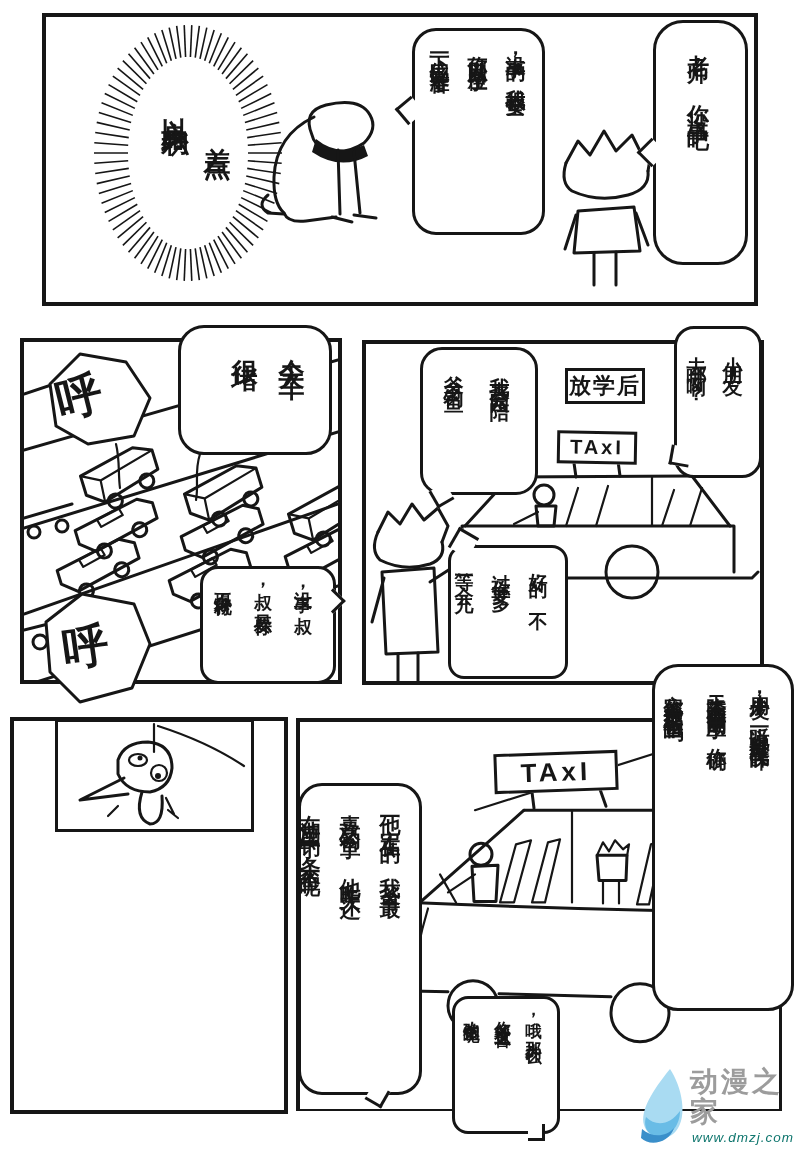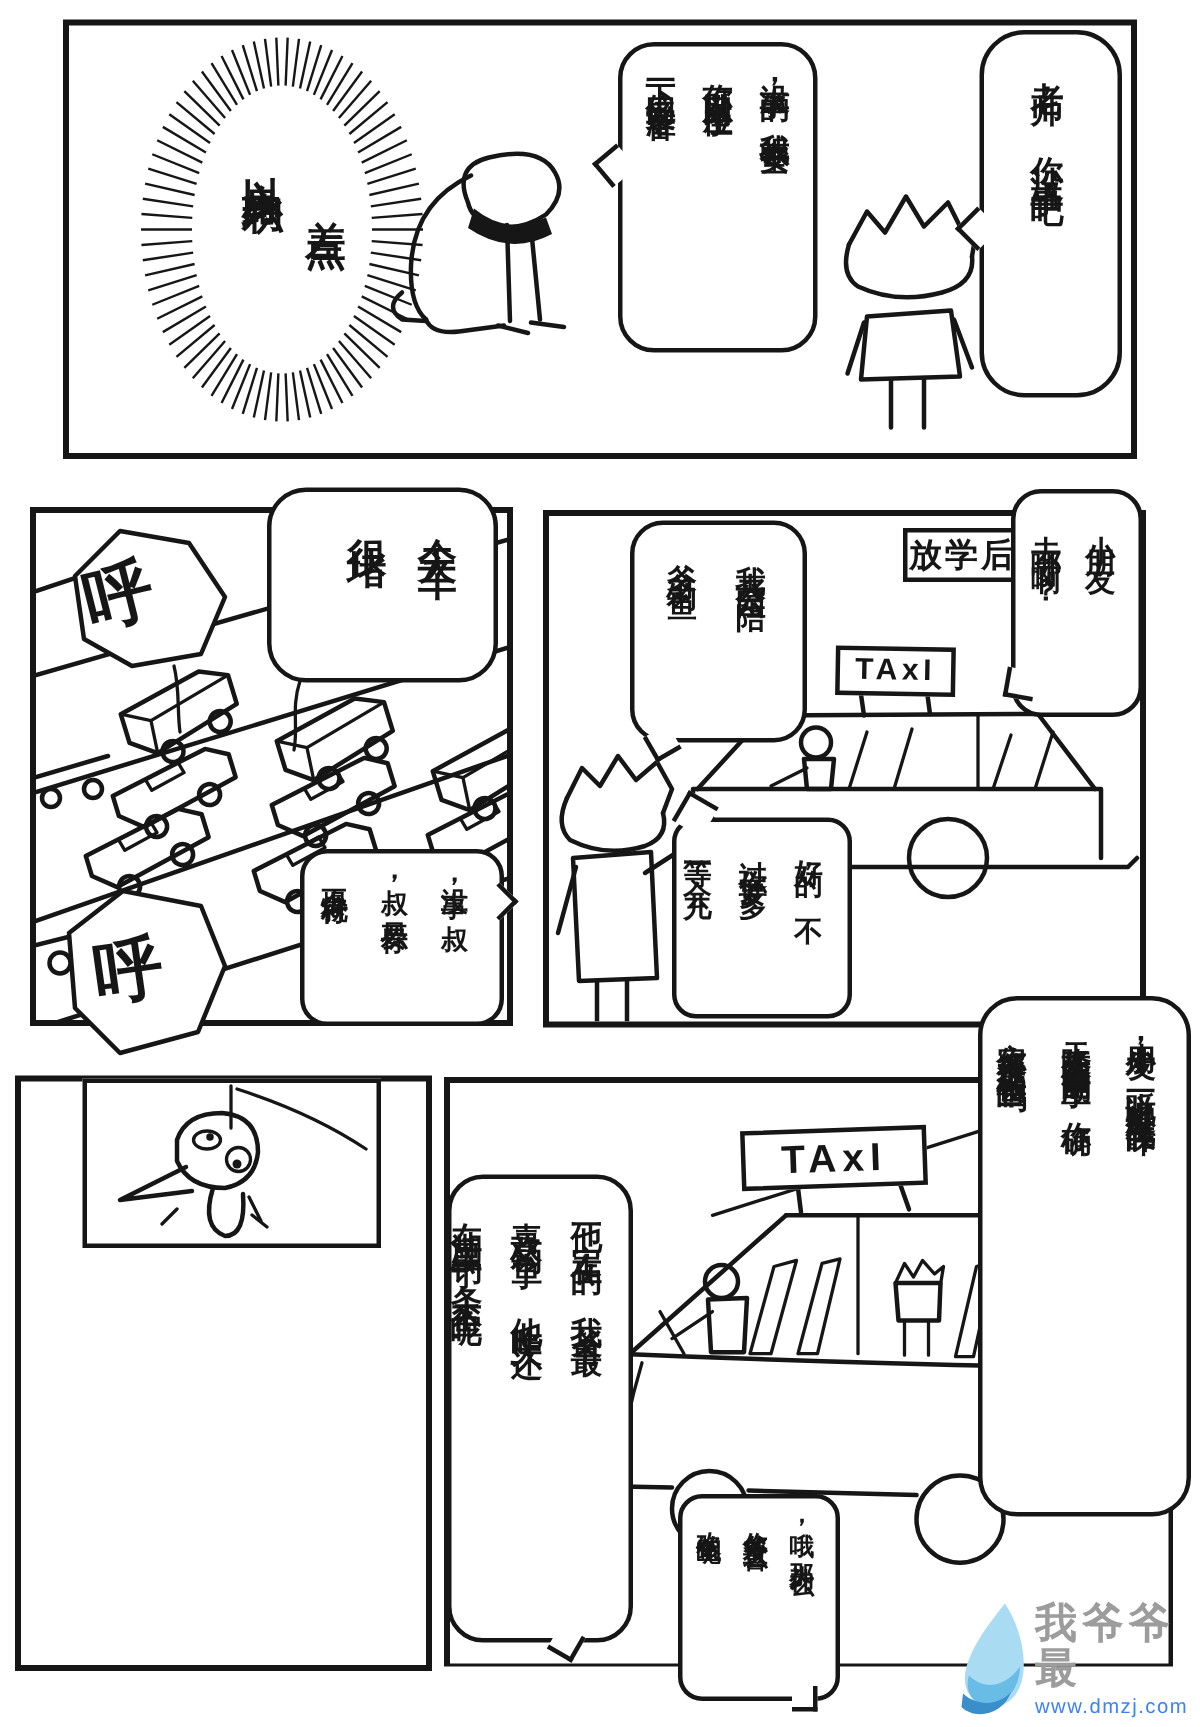--- a/index.html
+++ b/index.html
@@ -41,21 +41,21 @@
   #sfx-hu-top{left:58px;top:362px;width:80px;height:80px;font-size:46px;transform:rotate(-14deg);}
   #sfx-hu-bottom{left:64px;top:614px;width:80px;height:84px;font-size:46px;transform:rotate(-8deg);}
   #hu2-svg{position:absolute;left:38px;top:588px;width:120px;height:130px;z-index:2;overflow:visible;}
   #b-jam{left:178px;top:325px;width:154px;height:130px;border-radius:26px;
          font-size:26px;letter-spacing:7px;line-height:47px;padding:10px 14px;}
   #b-passenger{left:200px;top:566px;width:136px;height:118px;border-radius:18px;
                font-size:18px;letter-spacing:2px;line-height:40px;padding:9px 10px;}
   #t-passenger{left:324px;top:592px;width:15px;height:15px;transform:rotate(225deg);}
 
   
-  #caption-afterschool{left:565px;top:352px;width:80px;height:36px;font-size:22px;letter-spacing:2px;margin-left:37px;}
+  #caption-afterschool{left:565px;top:368px;width:80px;height:36px;font-size:22px;letter-spacing:2px;}
   #sign-taxi1{left:557px;top:431px;width:80px;height:33px;font-size:20px;transform:rotate(1deg);letter-spacing:3px;}
   #b-boy3{left:420px;top:347px;width:118px;height:148px;border-radius:22px;
           font-size:20px;letter-spacing:6px;line-height:46px;padding:10px 12px;}
   #t-boy3{left:432px;top:486px;width:16px;height:16px;transform:rotate(-30deg);}
   #b-driver3{left:674px;top:326px;width:88px;height:152px;border-radius:20px;
              font-size:20px;letter-spacing:10px;line-height:36px;padding:12px 8px;}
   #t-driver3{left:670px;top:446px;width:17px;height:17px;transform:rotate(10deg);}
   #b-ok{left:448px;top:545px;width:120px;height:134px;border-radius:16px;
         font-size:19px;letter-spacing:7px;line-height:37px;padding:10px 8px;}
   #t-ok{left:452px;top:531px;width:20px;height:20px;transform:rotate(120deg);}
@@ -75,21 +75,21 @@
   #t-boy5{left:368px;top:1086px;width:16px;height:16px;transform:rotate(-60deg);}
   #b-why{left:452px;top:996px;width:108px;height:138px;border-radius:16px;
          font-size:16.5px;letter-spacing:2px;line-height:31px;padding:9px 8px;}
   #t-why{left:528px;top:1124px;width:14px;height:14px;transform:rotate(-90deg);}
 
   
   #watermark{position:absolute;left:636px;top:1064px;width:160px;height:84px;z-index:6;display:flex;align-items:center;}
   #wm-logo{width:52px;height:78px;flex:0 0 auto;}
   #wm-texts{margin-left:2px;}
   #wm-brand{font-size:28px;font-weight:700;color:#9c9c9c;letter-spacing:3px;line-height:30px;}
-  #wm-url{font-size:13.5px;color:#3b82f6;letter-spacing:1px;margin-top:3px;}
+  #wm-url{font-size:13.5px;font-style:italic;color:#0f766e;letter-spacing:1px;margin-top:3px;text-align:center;}
 </style>
 </head>
 <body>
 
 <div class="page">
 
   <div class="panel" id="p1">
     <div class="art">
       <svg viewBox="0 0 708 285" preserveAspectRatio="none">
         <g id="rays">
@@ -362,18 +362,18 @@
 欢钓鱼呢？</div>
   <span class="tail" id="t-why"></span>
 
   <div id="watermark">
     <svg id="wm-logo" viewBox="0 0 52 78">
       <path fill="#a9dbf2" d="M34,2 C16,24 4,44 8,58 C12,72 30,76 40,64 C52,50 46,20 34,2 Z"></path>
       <path fill="#69bce6" d="M10,50 C20,60 34,58 44,44 C44,60 32,74 16,68 C9,64 8,56 10,50 Z"></path>
       <path fill="#3a8fca" d="M6,62 C16,71 30,70 38,61 C33,76 14,80 5,71 Z"></path>
     </svg>
     <div id="wm-texts">
-      <div id="wm-brand">我爷爷最</div>
+      <div id="wm-brand">动漫之家</div>
       <div id="wm-url">www.dmzj.com</div>
     </div>
   </div>
 
 </div>
 
 </body></html>

